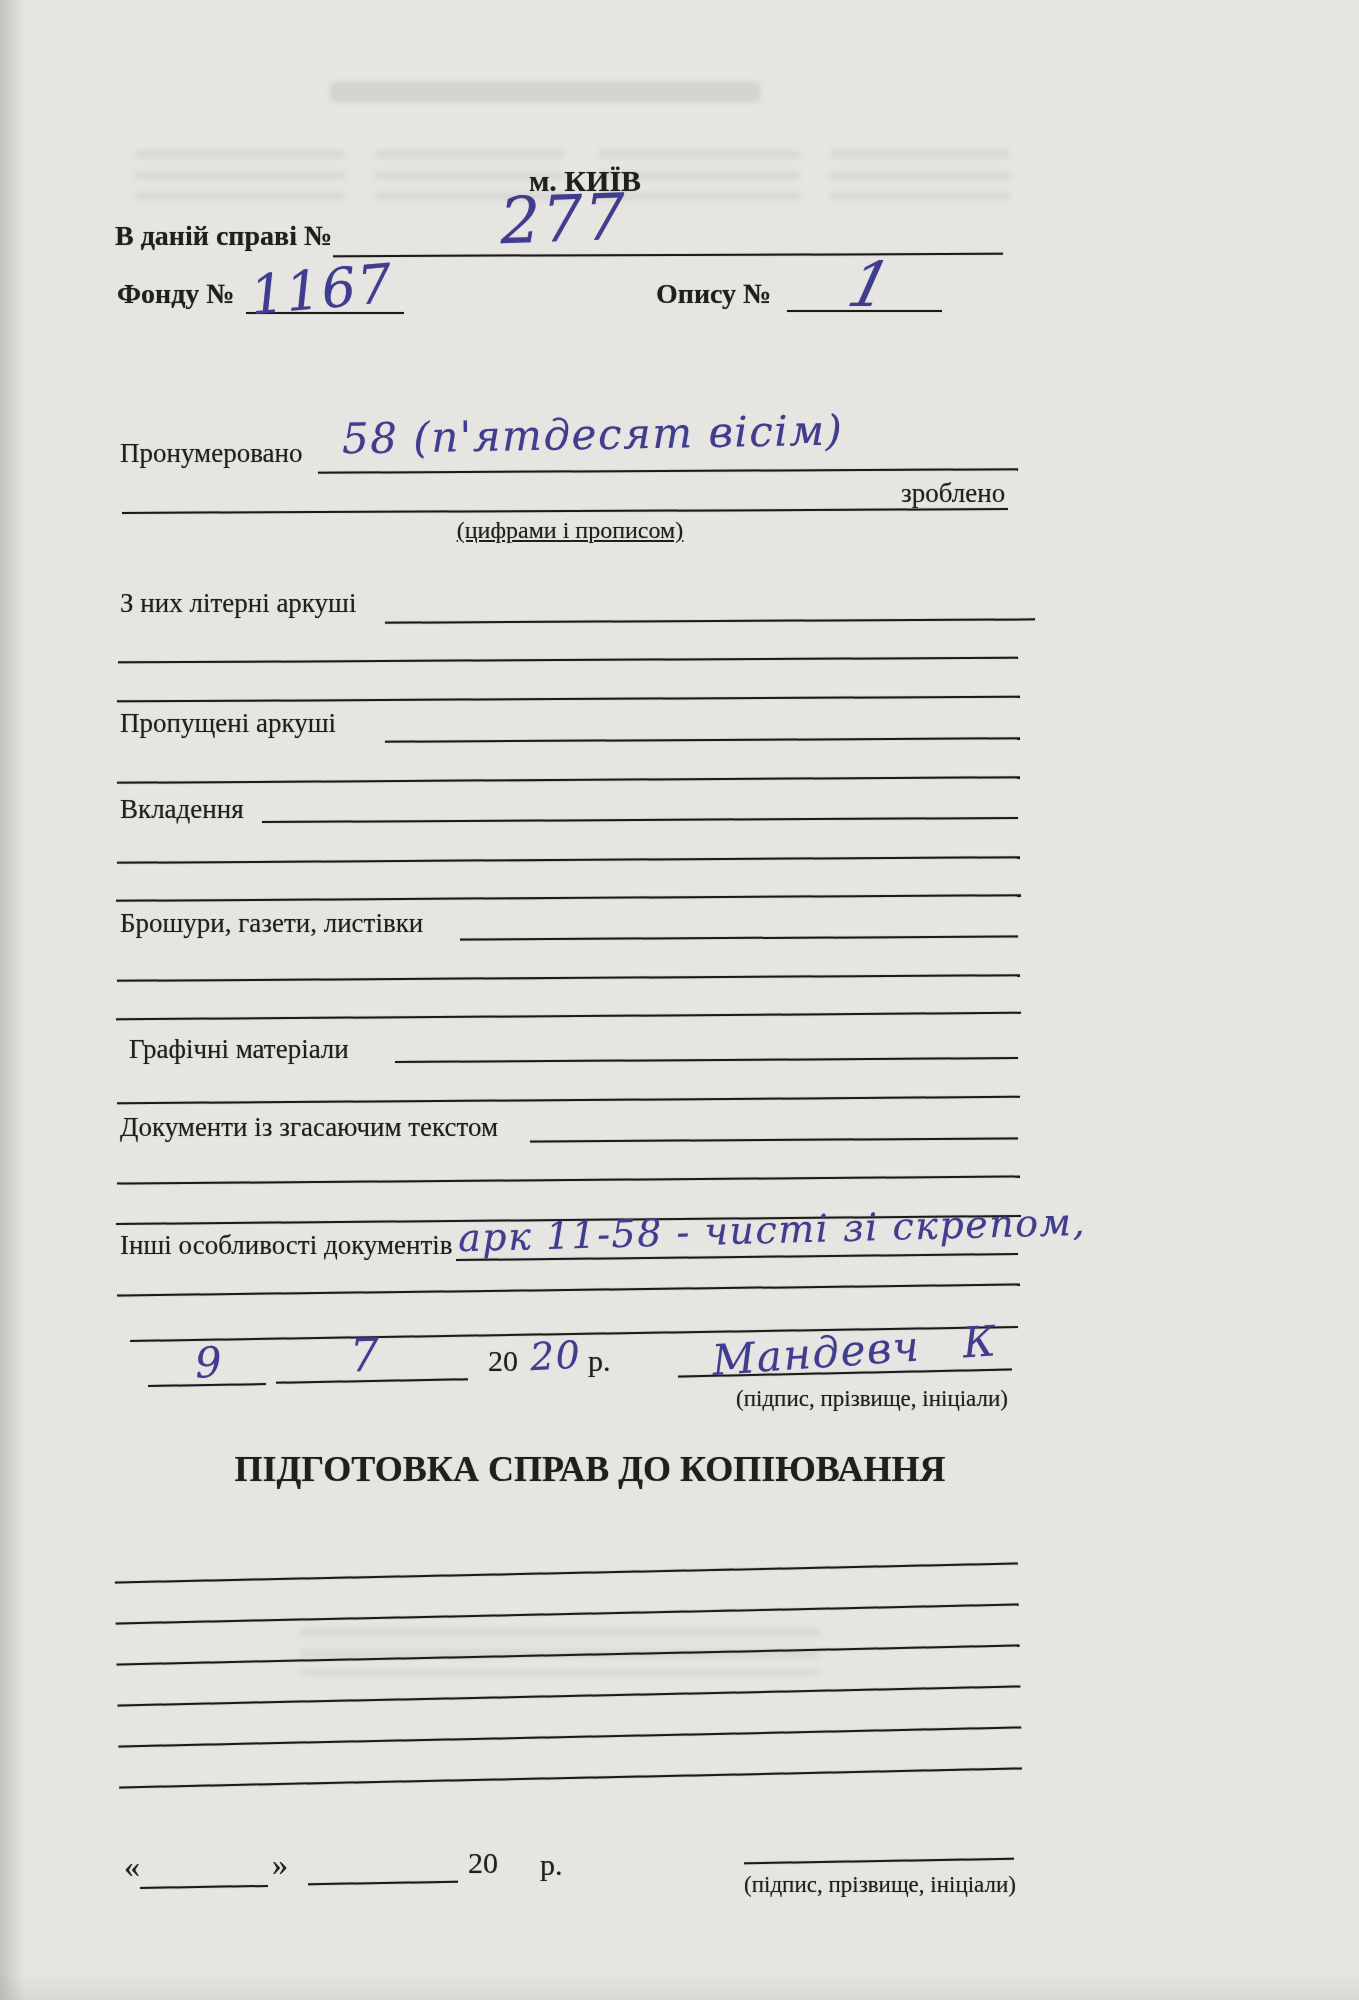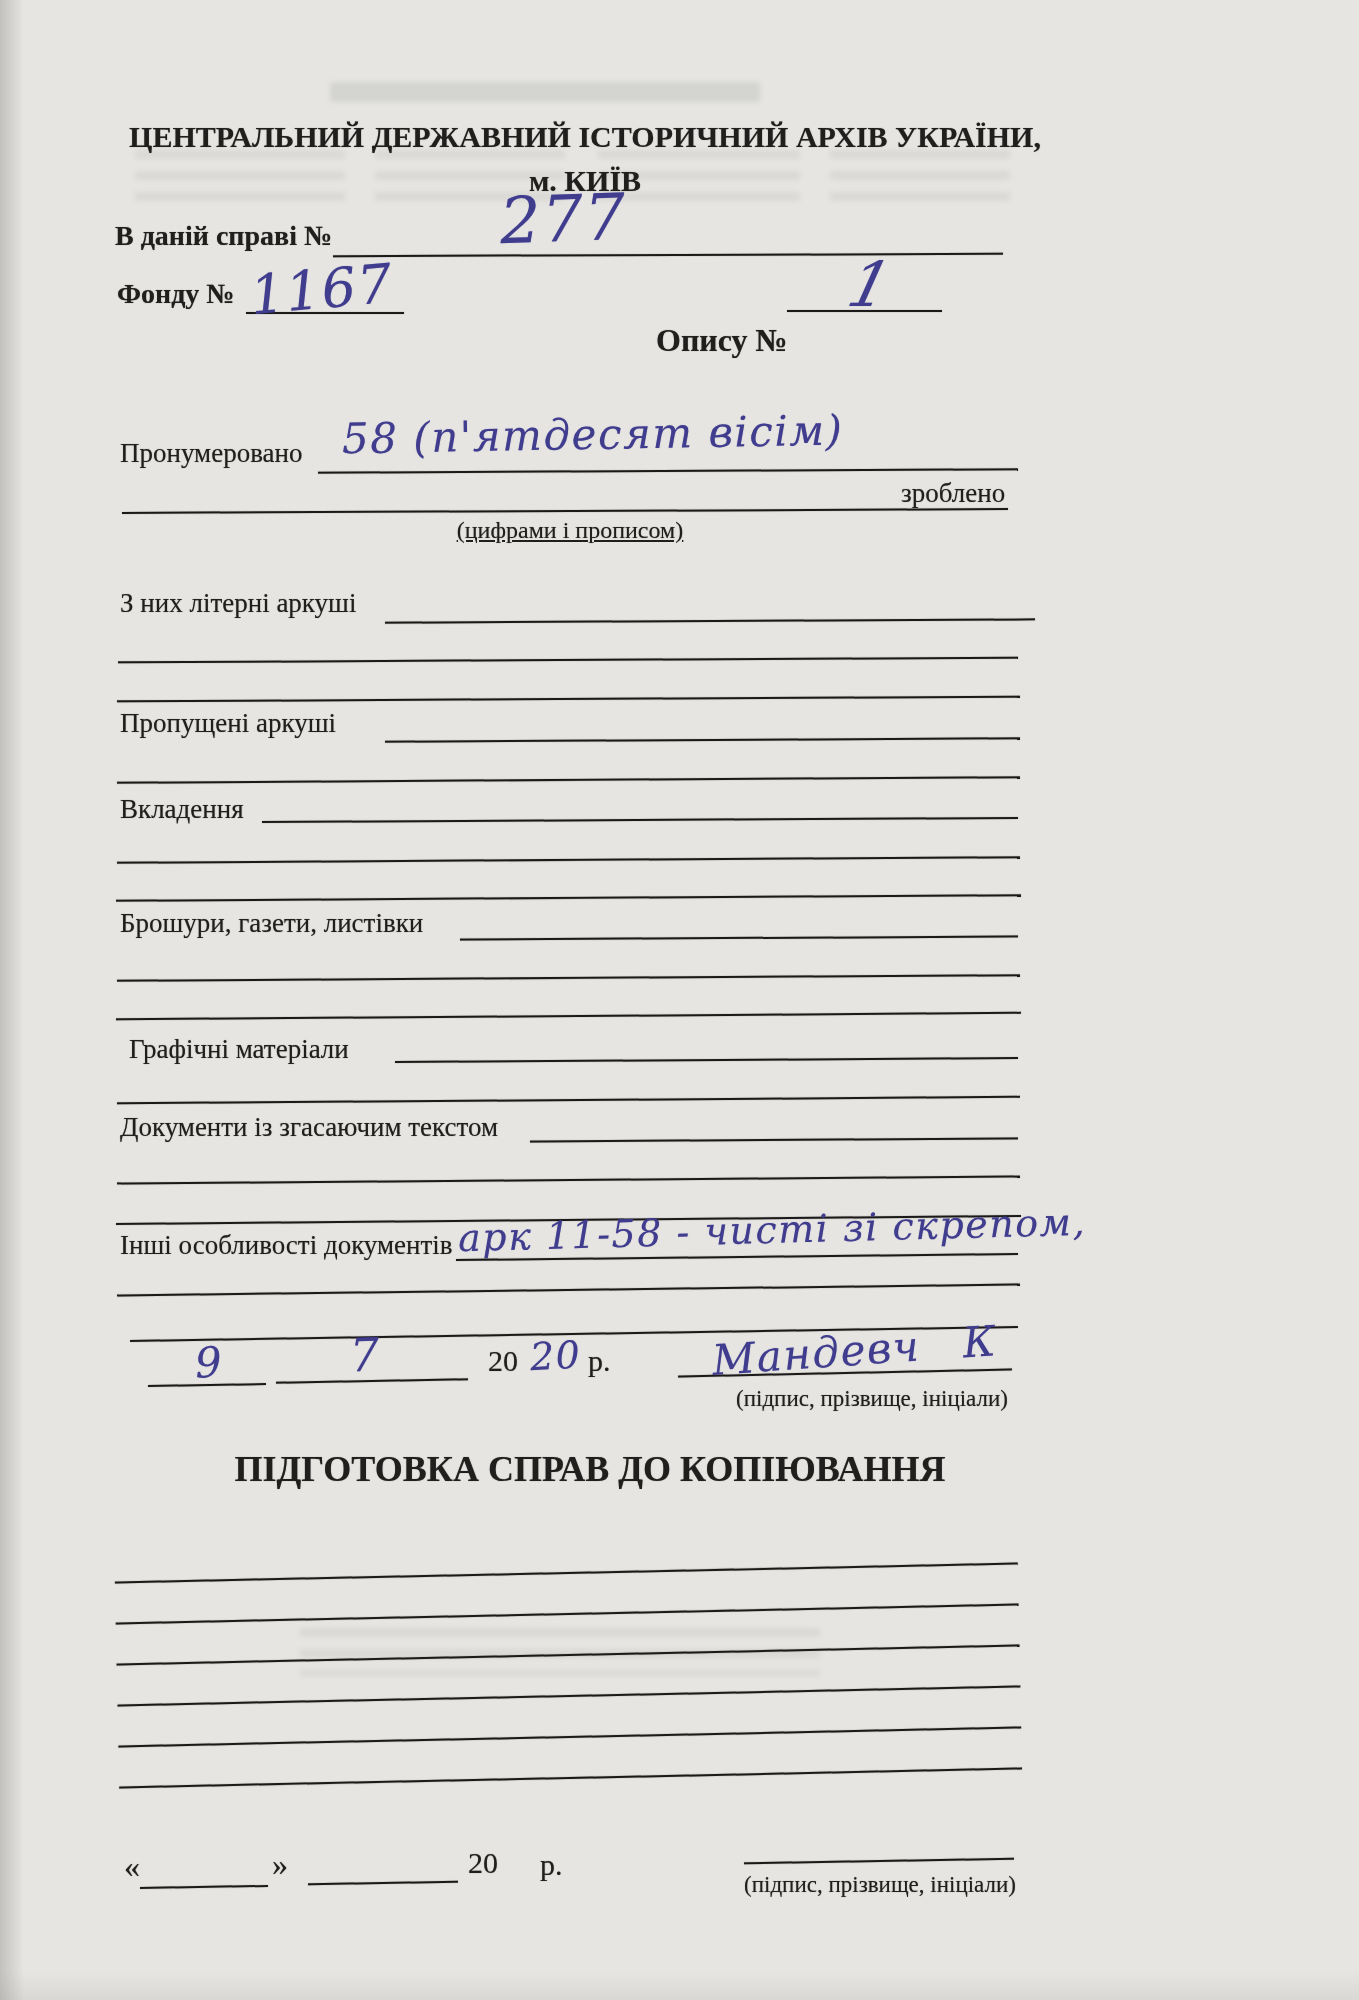--- a/index.html
+++ b/index.html
@@ -58,32 +58,31 @@
   <div class="edge-shade"></div>
   <div class="bottom-shade"></div>
 
   <div class="ghost ghost-bar" style="left:330px;top:82px;width:430px;height:20px;"></div>
   <div class="ghost ghost-text" style="left:135px;top:150px;width:210px;height:62px;"></div>
   <div class="ghost ghost-text" style="left:375px;top:150px;width:190px;height:62px;"></div>
   <div class="ghost ghost-text" style="left:598px;top:150px;width:202px;height:62px;"></div>
   <div class="ghost ghost-text" style="left:830px;top:150px;width:180px;height:62px;"></div>
   <div class="ghost ghost-text" style="left:300px;top:1628px;width:520px;height:48px;"></div>
 
-  <div class="lbl bold center" style="left:90px;top:120px;width:990px;font-size:30px;">ЦЕНТРАЛЬНИЙ ДЕРЖАВНИЙ ІСТОРИЧНИЙ АРХІВ УКРАЇНИ,</div>
   <div class="lbl bold center" style="left:90px;top:164px;width:990px;font-size:30px;">м. КИЇВ</div>
 
   <div class="lbl bold" style="left:115px;top:220px;font-size:28px;">В даній справі №</div>
   <div class="line" style="left:333px;top:254px;width:670px;transform:rotate(-0.2deg);"></div>
   <div class="ink" style="left:500px;top:182px;font-size:64px;transform:rotate(-2deg);">277</div>
 
   <div class="lbl bold" style="left:117px;top:278px;font-size:28px;">Фонду №</div>
   <div class="line" style="left:246px;top:312px;width:158px;"></div>
   <div class="ink" style="left:250px;top:258px;font-size:54px;transform:rotate(-5deg);">1167</div>
 
-  <div class="lbl bold" style="left:656px;top:278px;font-size:32px;margin-top:44px;">Опису №</div>
+  <div class="lbl bold" style="left:656px;top:278px;font-size:28px;">Опису №</div>
   <div class="line" style="left:787px;top:310px;width:155px;"></div>
   <div class="ink" style="left:850px;top:248px;font-size:62px;transform:skewX(-14deg);">1</div>
 
   <div class="lbl" style="left:120px;top:438px;">Пронумеровано</div>
   <div class="line" style="left:318px;top:470px;width:700px;transform:rotate(-0.3deg);"></div>
   <div class="ink" style="left:342px;top:410px;font-size:42px;transform:rotate(-1deg);">58 (п'ятдесят вісім)</div>
   <div class="line" style="left:122px;top:510px;width:886px;transform:rotate(-0.25deg);"></div>
   <div class="lbl" style="left:901px;top:478px;">зроблено</div>
   <div class="lbl center" style="left:420px;top:517px;width:300px;font-size:24px;text-decoration:underline;">(цифрами і прописом)</div>
 

